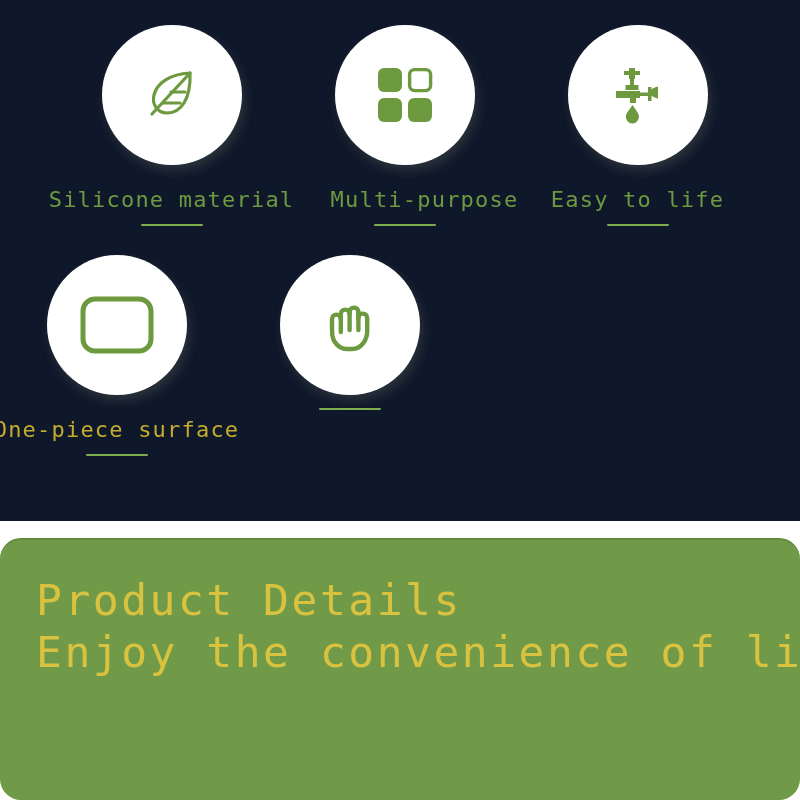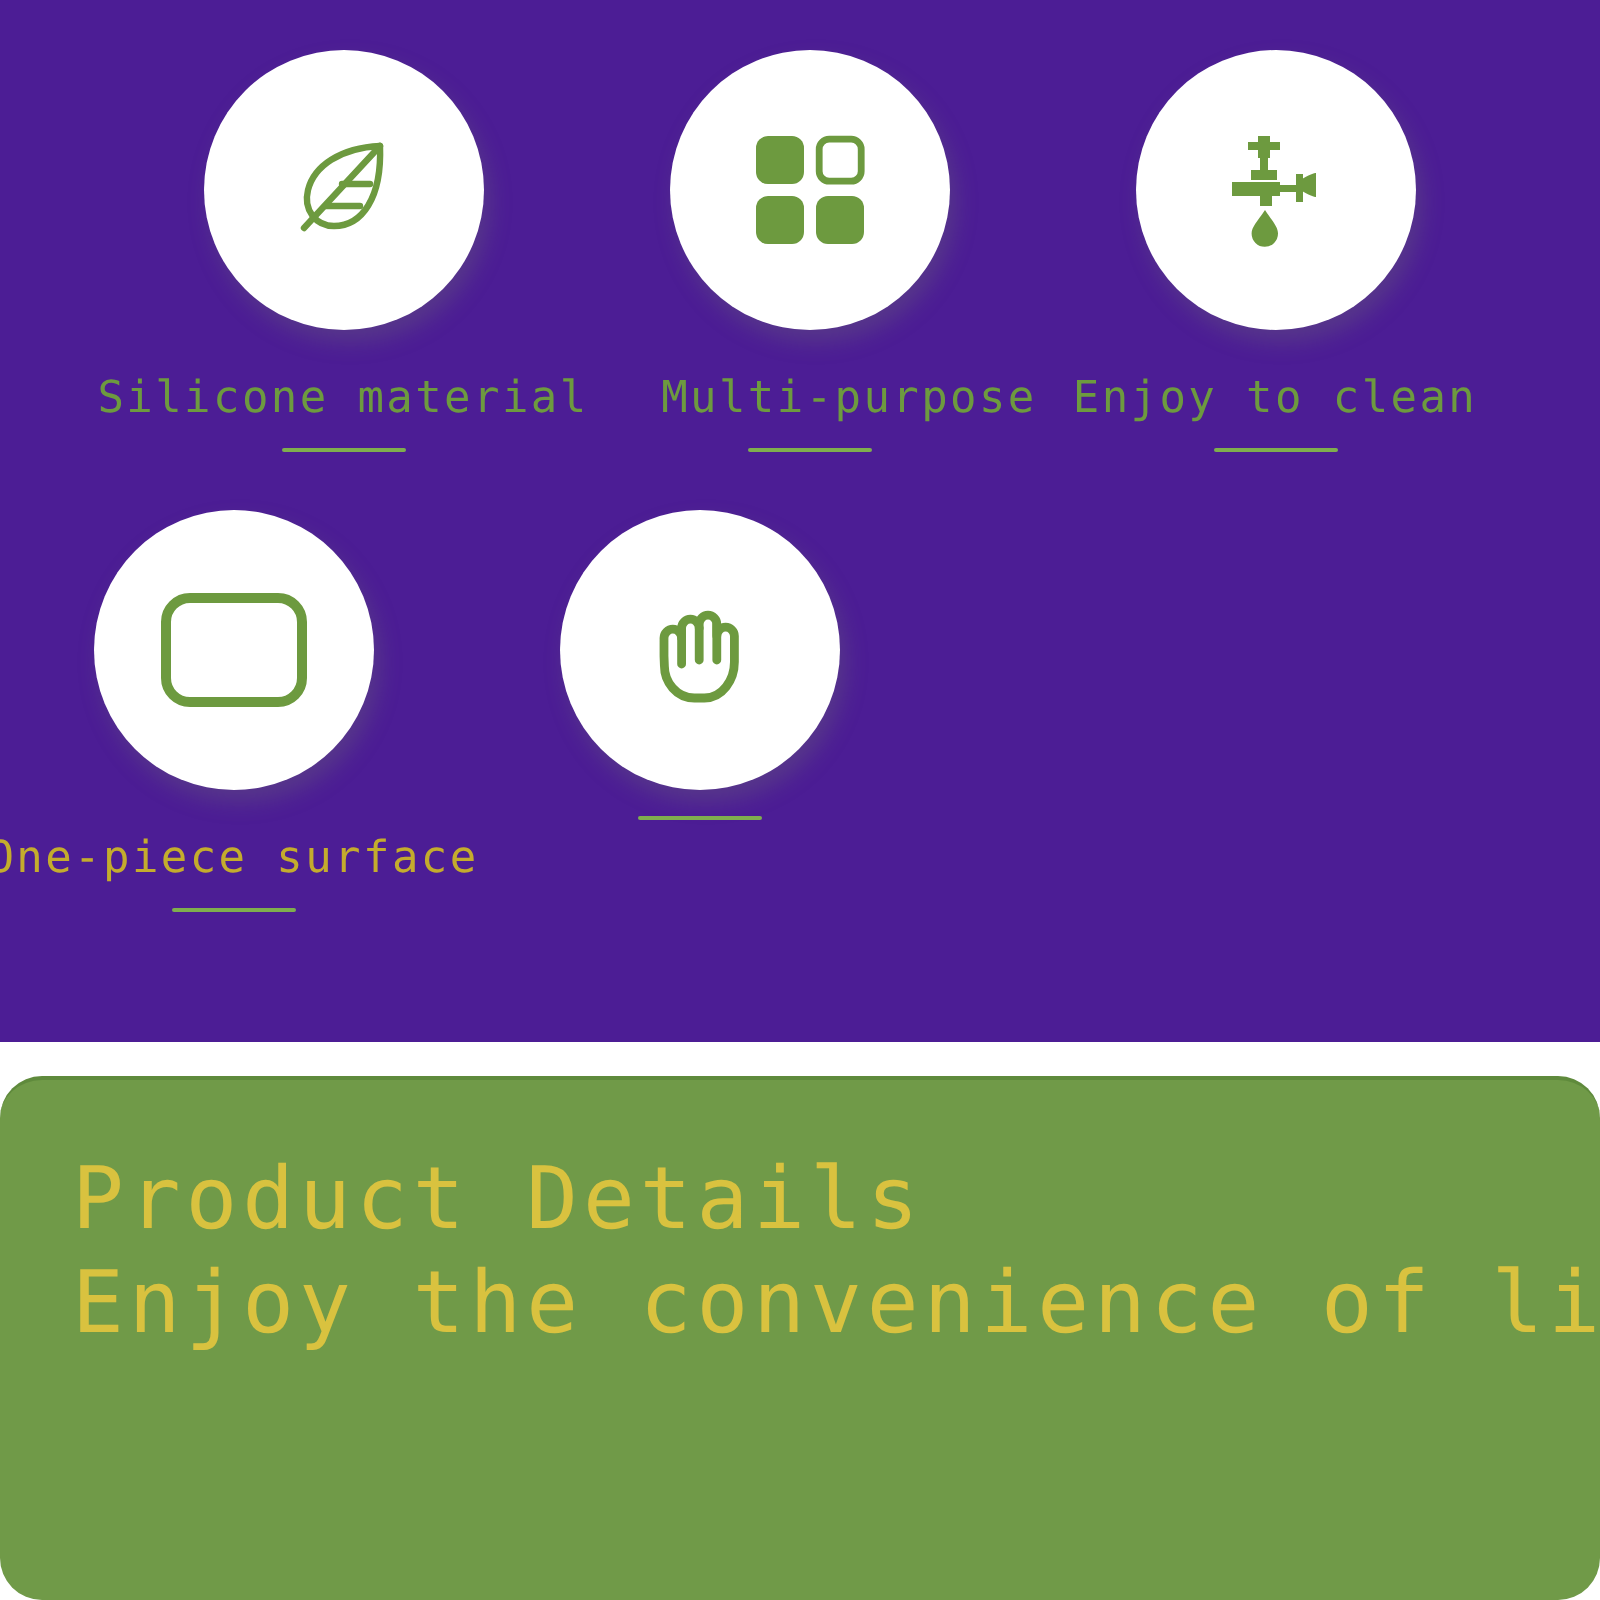--- a/index.html
+++ b/index.html
@@ -19,21 +19,21 @@
     height: 800px;
   }
 
   
   .features-panel {
     position: absolute;
     left: 0;
     top: 0;
     width: 800px;
     height: 521px;
-    background: #4c1d95;
+    background: #0f172a;
     box-sizing: border-box;
   }
   .features-grid {
     position: absolute;
     left: 0;
     top: 0;
     width: 800px;
     display: flex;
     flex-direction: column;
   }
@@ -162,21 +162,21 @@
                 <path d="M23 14 h4 v8 h-4 z"></path>
                 <path d="M18.5 21 h13 v5 h-13 z"></path>
                 <path d="M9 27 h24 v7 h-4 v5 h-6 v-5 h-14 z"></path>
                 <path d="M29 28.5 h14 v3.5 h-14 z"></path>
                 <path d="M41 23 h3.5 v14 h-3.5 z"></path>
                 <path d="M44 25.5 c5 -3 7 -3 7 -3 v12 c0 0 -2 0 -7 -3 z"></path>
                 <path d="M25.5 41 c4 6 6.5 8.5 6.5 11.8 a6.6 6.6 0 0 1 -13.2 0 c0 -3.3 2.7 -5.8 6.7 -11.8 z"></path>
               </svg>
             </span>
           </div>
-          <div class="feature-label" style="color: rgb(109, 154, 63);">Enjoy to clean</div>
+          <div class="feature-label" style="color: rgb(109, 154, 63);">Easy to life</div>
           <div class="feature-underline" style="background: rgb(127, 174, 78);"></div>
         </div>
 
       </div>
 
       <div class="feature-row">
 
 
         <div class="feature-cell">
           <div class="icon-badge">

